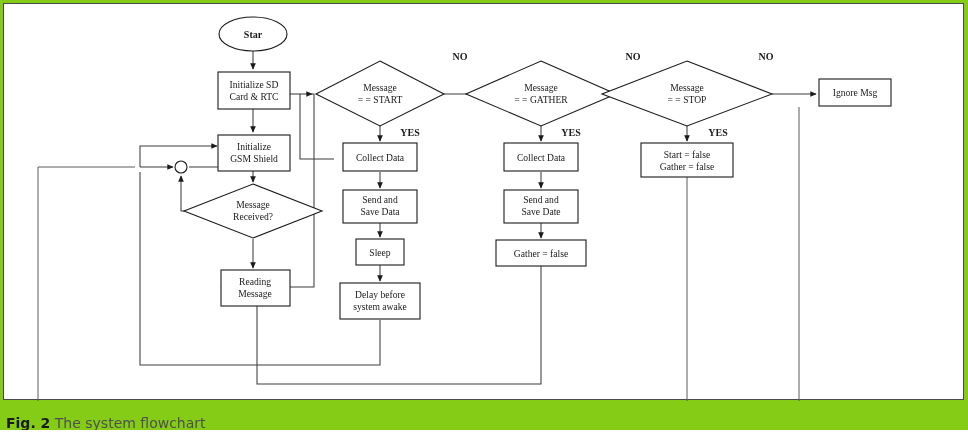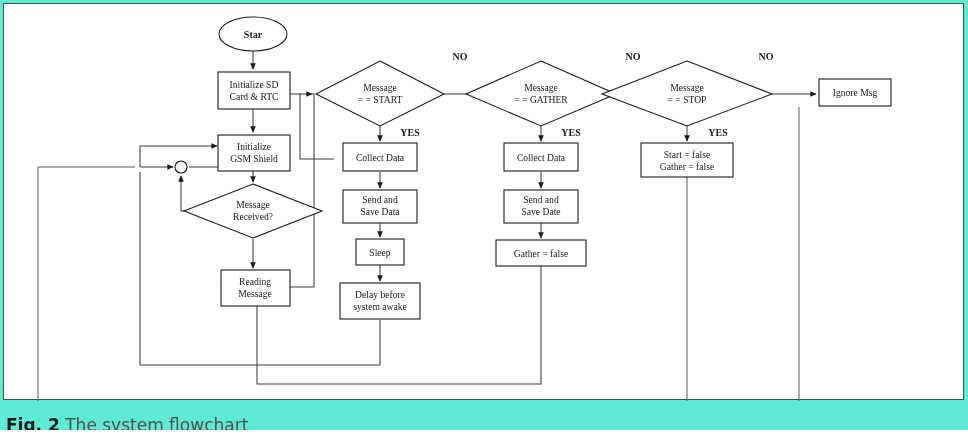--- a/index.html
+++ b/index.html
@@ -6,41 +6,41 @@
   * { box-sizing: border-box; }
   html, body {
     margin: 0; padding: 0;
     background: #ffffff;
     font-family: "Liberation Serif", serif;
   }
   #page {
     position: relative;
     width: 968px;
     height: 430px;
-    background: #5eead4;
+    background: #84cc16;
     overflow: hidden;
   }
   #figure-frame {
     position: absolute;
     left: 3px; top: 3px;
     width: 961px; height: 397px;
     border: 1px solid #4a4a4a;
     background: #ffffff;
   }
   #flow-svg {
     position: absolute;
     left: 0; top: 0;
     width: 961px; height: 397px;
   }
   #caption {
     position: absolute;
     left: 6px; top: 415px;
     width: 600px;
     font-family: "DejaVu Sans", "Liberation Sans", sans-serif;
-    font-size: 17px;
+    font-size: 14px;
     color: #4f4f4f;
     white-space: nowrap;
   }
   #caption .cap-label {
     font-weight: bold;
     color: #1a1a1a;
   }
   text {
     font-family: "Liberation Serif", serif;
     fill: #1a1a1a;

